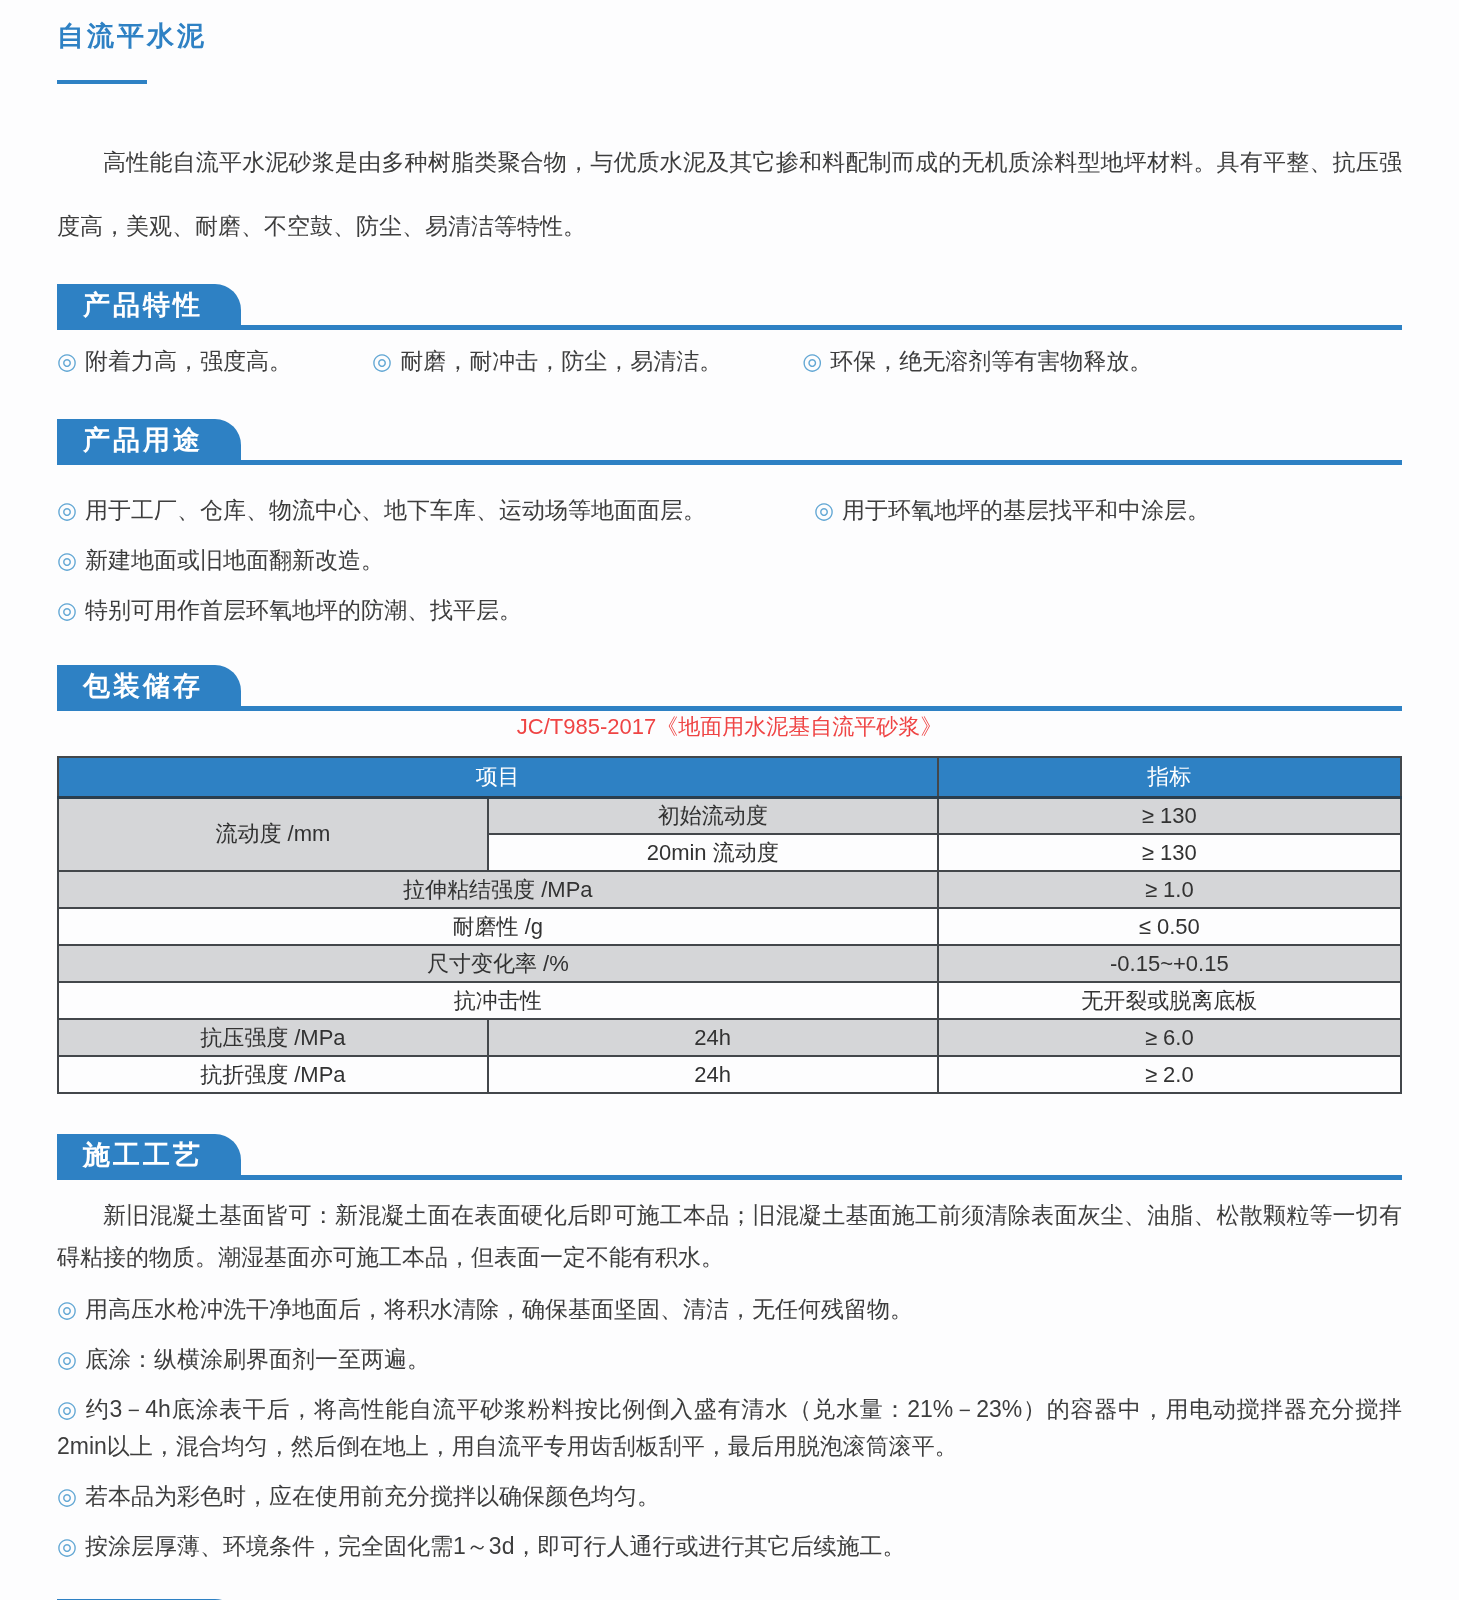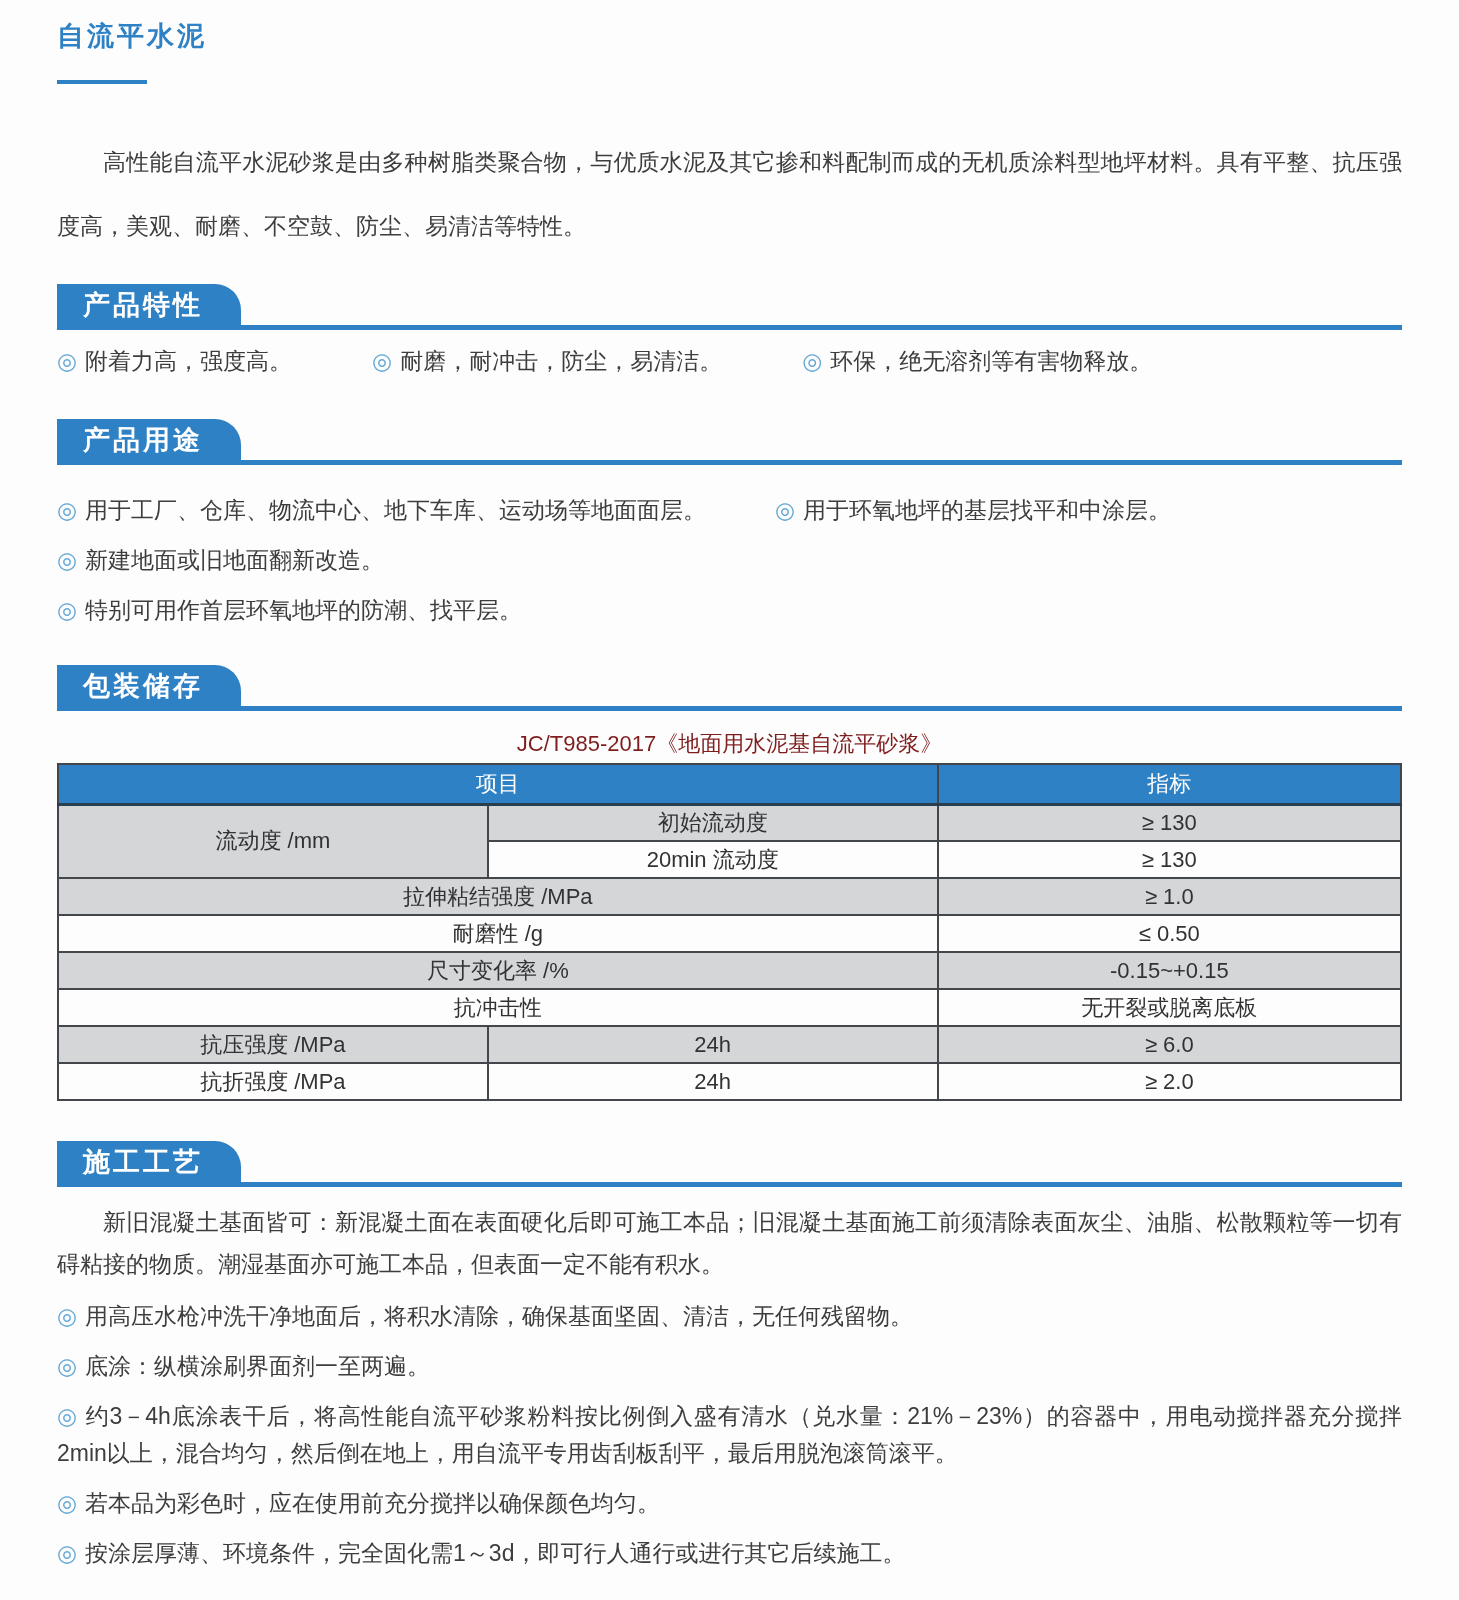--- a/index.html
+++ b/index.html
@@ -73,41 +73,42 @@
   .b-item{white-space:nowrap;}
   .b-icon{
     color:var(--bullet);
     font-size:23px;
     margin-right:8px;
   }
   .uses-cols{
     display:flex;
     margin-top:14px;
     font-size:23px;
+    gap:39px;
   }
   .uses-col-left{width:718px;flex:none;}
   .uses-col p, .proc-list p, .pack-list p{
     margin-top:13px;
     line-height:37px;
     text-align:justify;
   }
   .sec-features{margin-top:30px;}
   .sec-uses{margin-top:46px;}
   .sec-tech{margin-top:40px;}
   .sec-process{margin-top:44px;}
   .sec-packaging{margin-top:38px;}
   .tbl-caption{
     text-align:center;
     font-size:22px;
-    margin-top:18px;
-    color:#7f1d1d;
+    margin-top:1px;
+    color:#ef4444;
   }
   table.spec{
     width:100%;
-    margin-top:4px;
+    margin-top:14px;
     border-collapse:collapse;
     table-layout:fixed;
     font-size:22px;
     color:#323232;
   }
   table.spec th, table.spec td{
     border:2px solid var(--border);
     text-align:center;
     height:37px;
     padding:0 6px;

